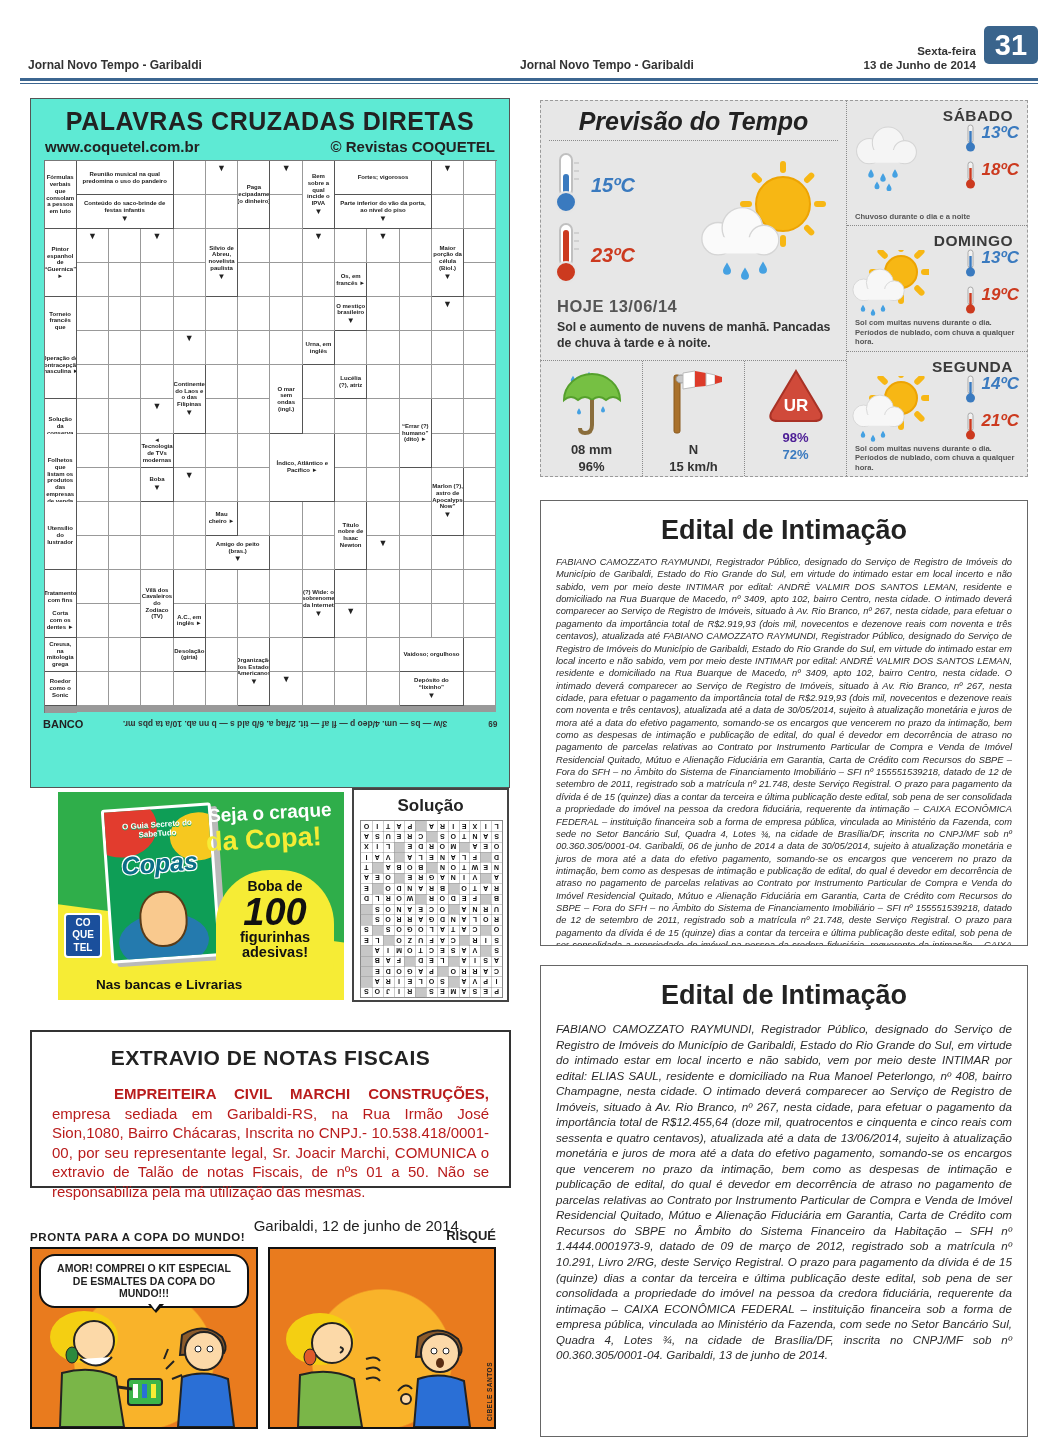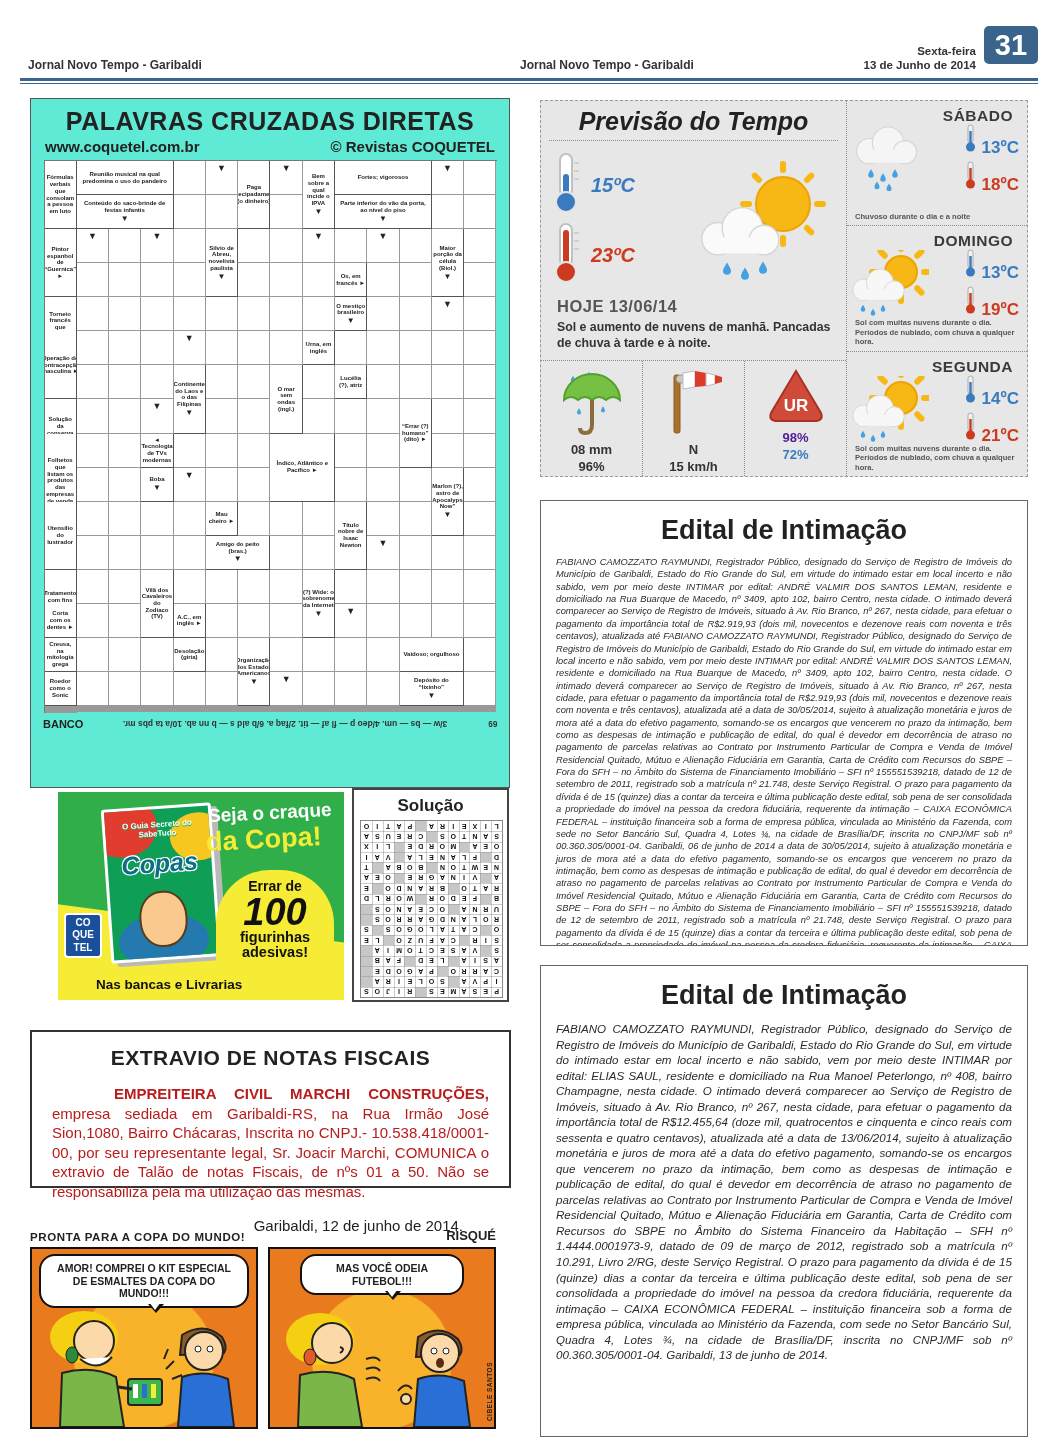--- a/index.html
+++ b/index.html
@@ -92,21 +92,21 @@
   .w-stats{border-top:1px dotted #8a8a8a;flex:1;display:flex;}
   .w-stat{flex:1;display:flex;flex-direction:column;align-items:center;justify-content:flex-start;padding-top:6px;}
   .w-stat + .w-stat{border-left:1px dotted #8a8a8a;}
   .w-stat .v{font-size:13px;font-weight:bold;color:#333;line-height:1.35;}
   .w-right{flex:1;display:flex;flex-direction:column;}
   .w-day{flex:1;position:relative;padding:6px 8px;box-sizing:border-box;}
   .w-day + .w-day{border-top:1px dotted #8a8a8a;}
   .w-day .dname{text-align:right;font-size:15.5px;font-weight:bold;color:#3a3a3a;letter-spacing:.5px;padding-right:6px;}
   .w-day .dicon{position:absolute;left:4px;top:24px;}
   .w-day .dtemps{position:absolute;right:8px;top:22px;}
-  .w-day .dtemp{display:flex;align-items:flex-end;gap:4px;font-size:17px;font-weight:bold;margin-bottom:2px;}
+  .w-day .dtemp{display:flex;align-items:flex-start;gap:4px;font-size:17px;font-weight:bold;font-style:italic;margin-bottom:2px;}
   .w-day .dcap{position:absolute;left:8px;right:6px;bottom:4px;font-size:7.6px;font-weight:bold;color:#555;line-height:1.25;}
   
   .edital{border:1px solid #666;box-sizing:border-box;padding:8px 15px;background:#fff;overflow:hidden;}
   .ed-title{text-align:center;font-size:27px;font-weight:bold;margin:6px 0 10px;}
   .ed-body{font-style:italic;text-align:justify;color:#2b2b2b;}
   .ed-body.small{font-size:9.3px;line-height:1.33;}
   .ed-body.large{font-size:11.6px;line-height:1.34;}
 </style>
 </head>
 <body>
@@ -512,21 +512,21 @@
     <div class="bg1"></div>
     <div class="bg2"></div>
     <div class="bg3"></div>
     <div class="face"></div>
     <div class="series">O Guia Secreto do SabeTudo</div>
     <div class="bt">Copas</div>
   </div>
   <div class="ad-head1">Seja o craque</div>
   <div class="ad-head2">da Copa!</div>
   <div class="ad-blob">
-    <div class="l1">Errar de</div>
+    <div class="l1">Boba de</div>
     <div class="l2">100</div>
     <div class="l3">figurinhas</div>
     <div class="l3">adesivas!</div>
   </div>
   <div class="ad-logo">CO QUE TEL</div>
   <div class="ad-foot">Nas bancas e Livrarias</div>
 </div>
 
 <div class="abs sol-box" style="left:352px;top:788px;width:157px;height:214px;">
   <div class="sol-title">Solução</div>
@@ -782,21 +782,20 @@
       <path d="M134 62 l8 -8 M140 72 l10 -4 M132 52 l4 -10" stroke="#222" stroke-width="2"></path>
       <path d="M150 28 q22 -14 40 2 q6 10 2 16 l-44 2 Z" fill="#8b5a2b" stroke="#222" stroke-width="2"></path>
       <circle cx="172" cy="44" r="19" fill="#fcd9a8" stroke="#222" stroke-width="2"></circle>
       <circle cx="166" cy="42" r="3" fill="#fff" stroke="#222"></circle>
         <circle cx="178" cy="42" r="3" fill="#fff" stroke="#222"></circle>
       <path d="M150 70 Q172 62 196 72 L202 120 L146 120 Z" fill="#2a6fd6" stroke="#222" stroke-width="2"></path>
     </svg>
   </div>
 </div>
 <div class="abs panel" style="left:268px;top:1247px;">
-  <div class="bubble" style="left:30px;right:30px;">MAS VOCÊ ODEIA FUTEBOL!!!</div>
   <div class="chars">
     <svg width="224" height="120" viewBox="0 0 224 120">
       <ellipse cx="50" cy="32" rx="34" ry="26" fill="#f4cf12"></ellipse>
       <circle cx="62" cy="36" r="20" fill="#fcd9a8" stroke="#222" stroke-width="2"></circle>
       <path d="M70 40 q6 2 0 6" stroke="#222" stroke-width="2" fill="none"></path>
       <ellipse cx="40" cy="50" rx="6" ry="8" fill="#e05a2b" stroke="#222"></ellipse>
       <path d="M30 68 Q60 60 84 72 L92 120 L28 120 Z" fill="#7ab648" stroke="#222" stroke-width="2"></path>
       <path d="M96 52 q10 -4 14 2 M96 62 q10 -4 14 2 M96 72 q10 -4 14 2" stroke="#222" stroke-width="2" fill="none"></path>
       <path d="M148 30 q22 -14 40 2 q6 10 2 16 l-44 2 Z" fill="#8b5a2b" stroke="#222" stroke-width="2"></path>
       <circle cx="170" cy="46" r="19" fill="#fcd9a8" stroke="#222" stroke-width="2"></circle>

